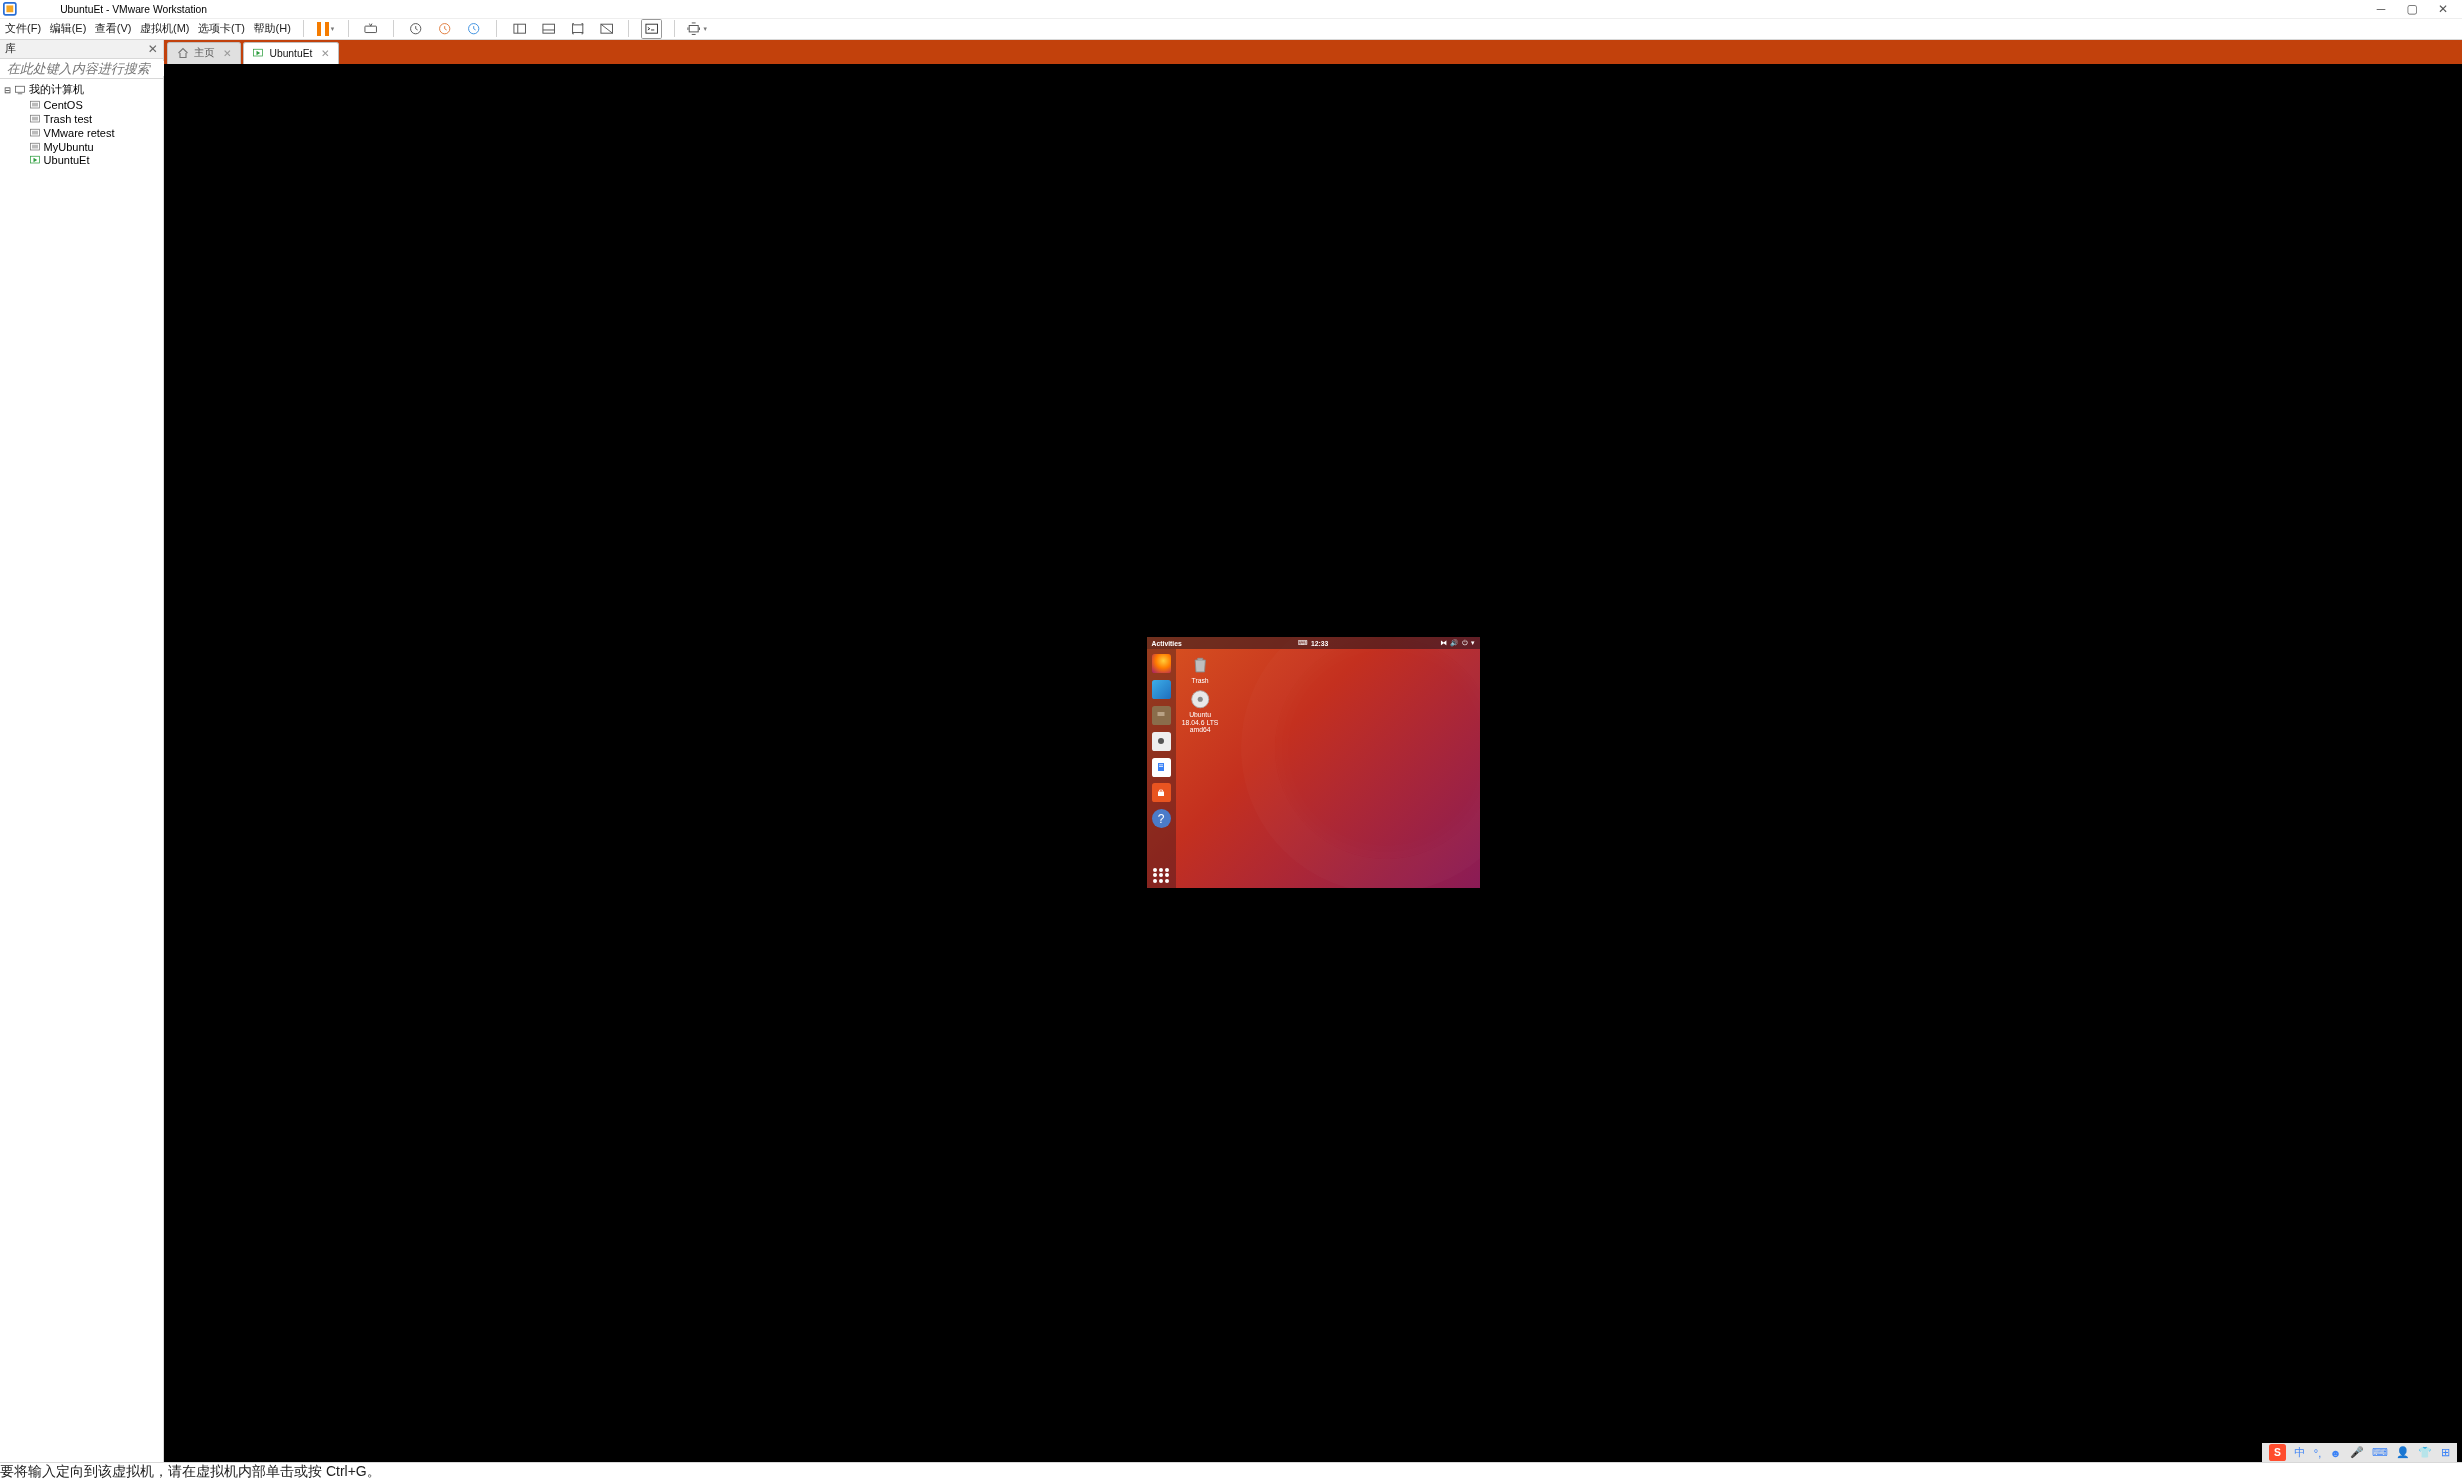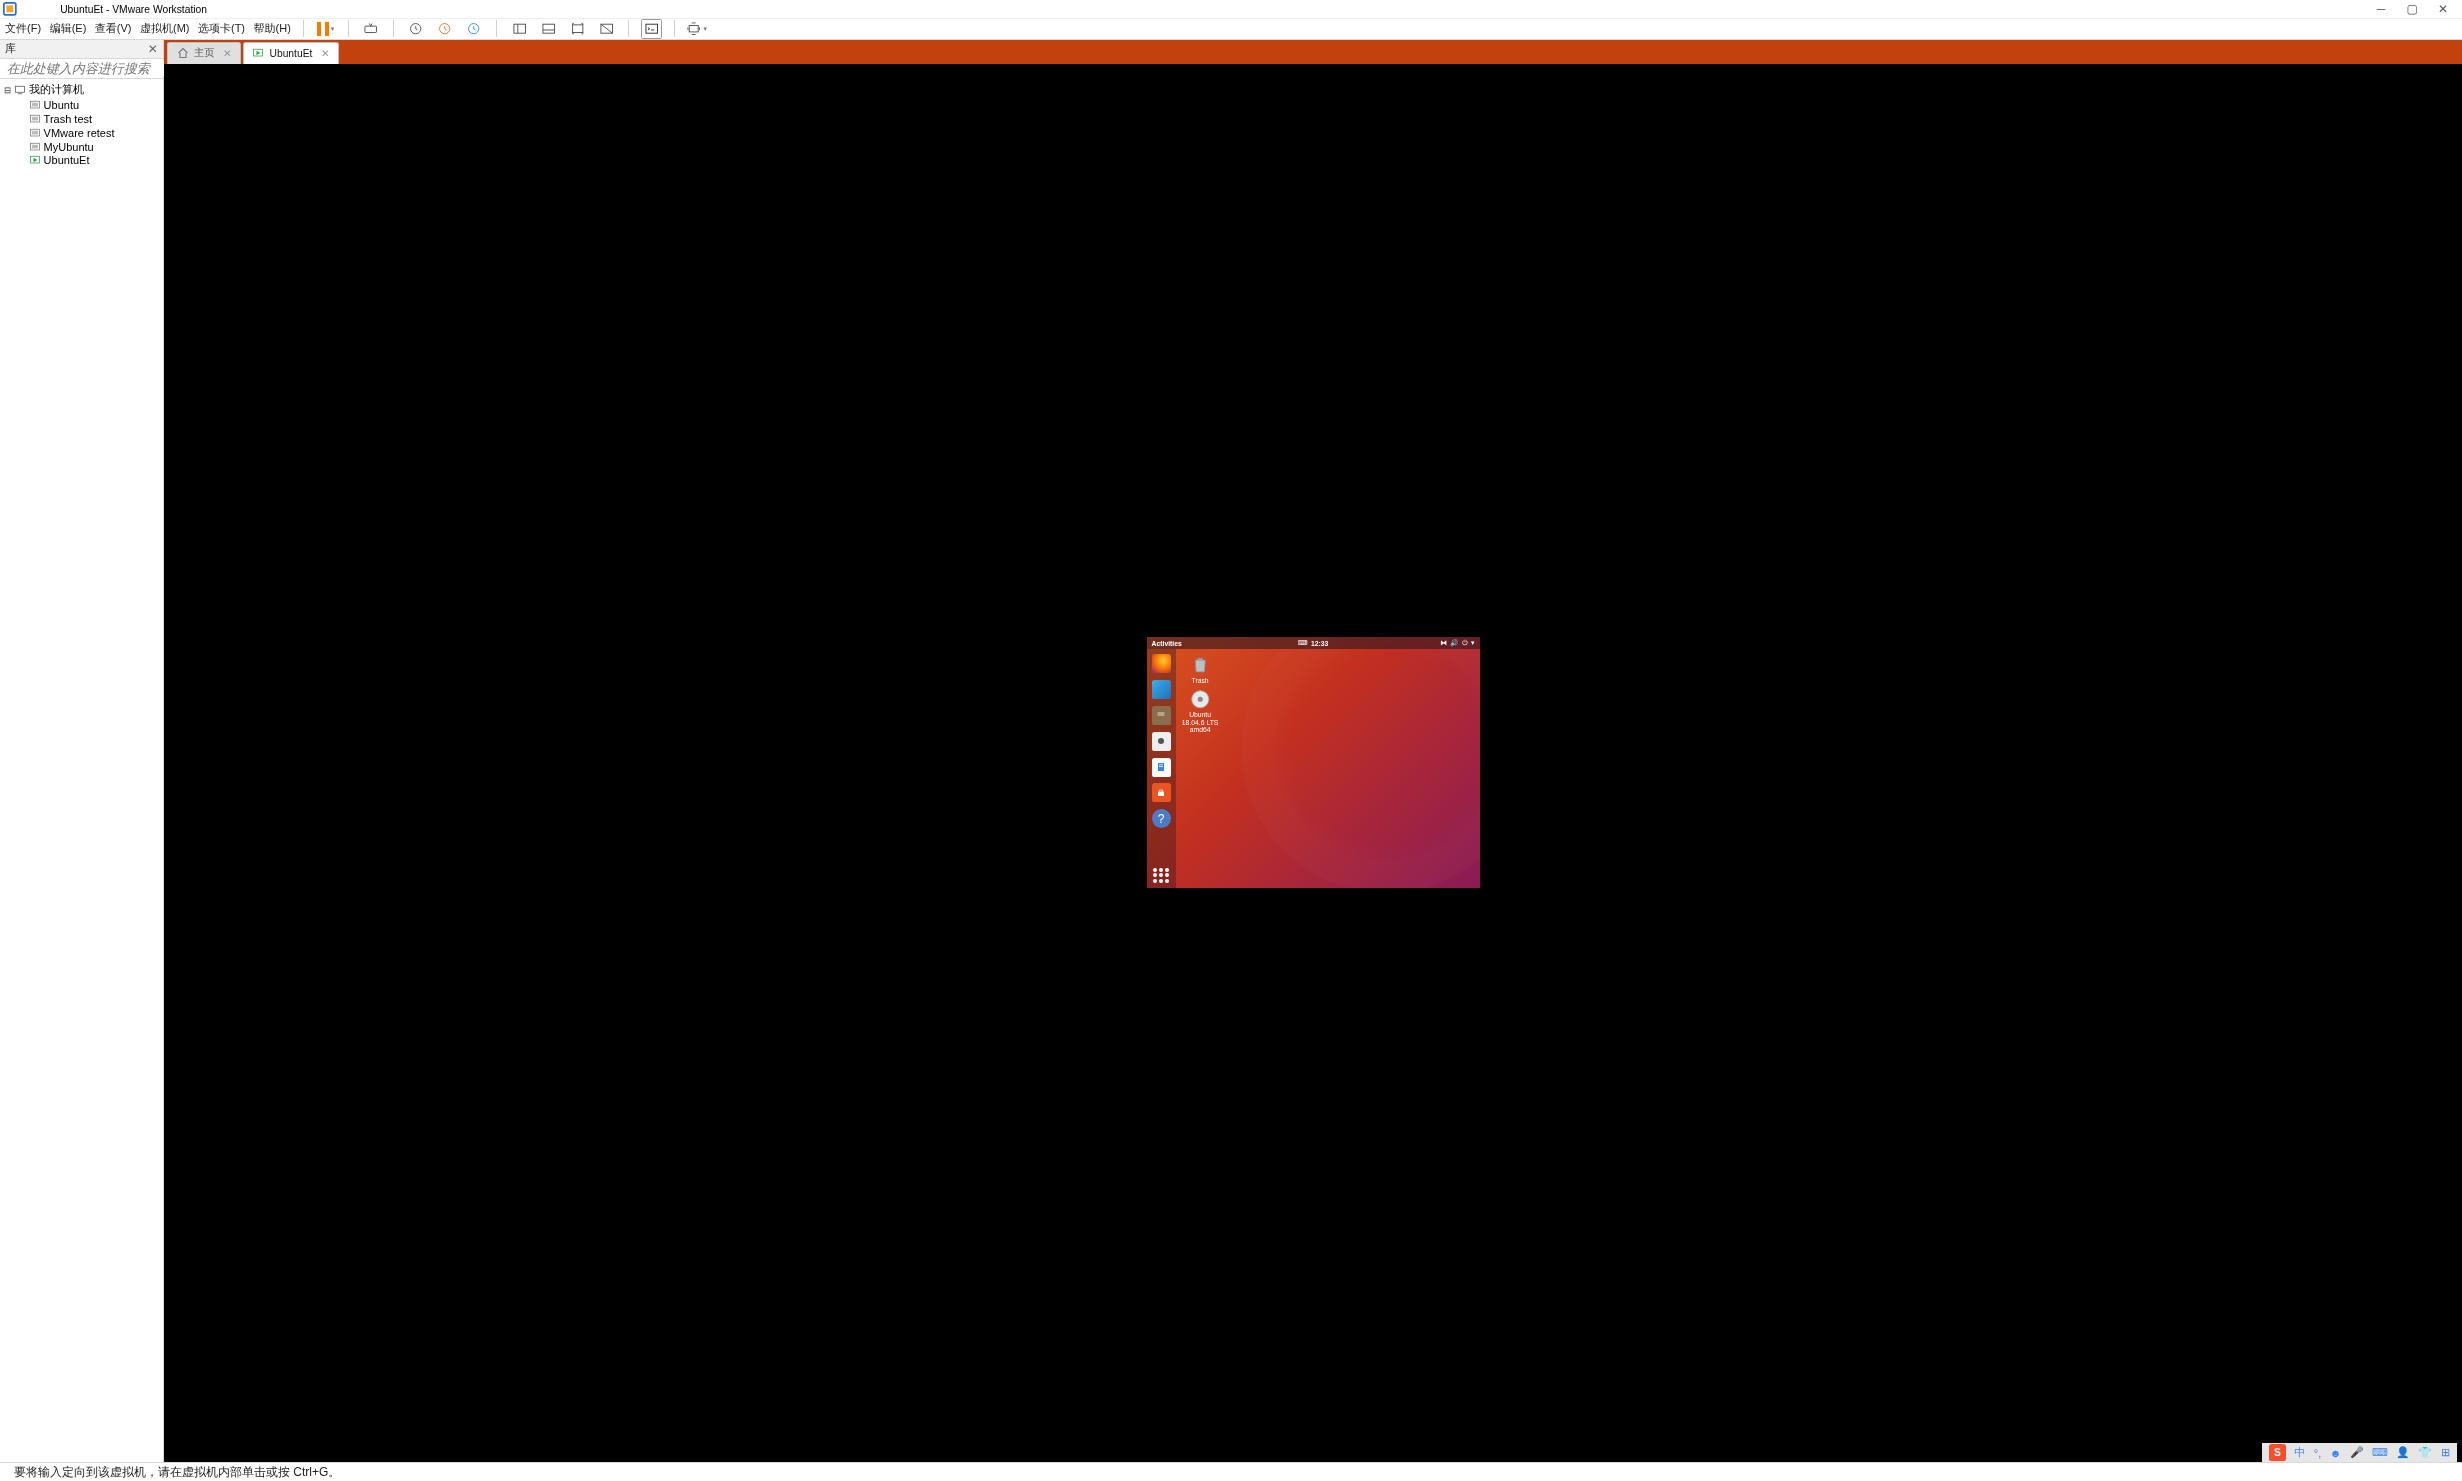--- a/index.html
+++ b/index.html
@@ -47,21 +47,21 @@
 .ubuntu-topbar .center { position: absolute; left: 50%; transform: translateX(-50%); display: flex; align-items: center; gap: 3.4px; }
 .ubuntu-topbar .right { margin-left: auto; display: flex; align-items: center; gap: 3.4px; }
 .ubuntu-dock { position: absolute; left: 0; top: 12px; bottom: 0; width: 29px; background: rgba(30,20,30,0.35); display: flex; flex-direction: column; align-items: center; padding: 5.1px 0; gap: 6.8px; z-index: 2; }
 .dock-icon { width: 19px; height: 19px; border-radius: 2.6px; background: #fff; display: flex; align-items: center; justify-content: center; font-size: 12px; }
 .dock-spacer { flex: 1; }
 .apps-grid-icon { width: 15.4px; height: 15.4px; display: grid; grid-template-columns: repeat(3,1fr); grid-template-rows: repeat(3,1fr); gap: 1.7px; }
 .apps-grid-icon span { background: #fff; border-radius: 50%; }
 .ubuntu-desktop { position: absolute; left: 29px; top: 12px; right: 0; bottom: 0; padding: 5.1px; z-index: 2; }
 .desktop-item { display: flex; flex-direction: column; align-items: center; width: 39px; margin-bottom: 5.1px; text-align: center; line-height: 1.1; }
 .desktop-item .di-icon { width: 20.5px; height: 20.5px; margin-bottom: 1.7px; display: flex; align-items: center; justify-content: center; }
-.statusbar { height: 19px; background: #fff; border-top: 0.9px solid #d8d8d8; display: flex; align-items: center; padding: 0 14px; font-size: 12px; color: #222; }
+.statusbar { height: 19px; background: #fff; border-top: 0.9px solid #d8d8d8; display: flex; align-items: center; padding: 0 0; font-size: 14px; color: #222; }
 .ime-bar { position: fixed; right: 5.1px; bottom: 19px; height: 19px; display: flex; align-items: center; gap: 8.5px; padding: 0 6.8px; background: rgba(255,255,255,0.9); font-size: 11px; color: #3b82f6; z-index: 50; }
 .ime-bar .sogou { width: 17px; height: 17px; background: #ff4d2e; color: #fff; display: flex; align-items: center; justify-content: center; border-radius: 2.6px; font-weight: bold; font-size: 10.3px; }
 </style>
 </head>
 <body>
 
 <div class="window">
 
   <div class="titlebar">
     <div class="app-icon">
@@ -187,21 +187,21 @@
             </span>
           <span>我的计算机</span>
         </div>
         <div class="tree-node child">
           <span class="node-icon">
               <svg viewBox="0 0 16 16">
                 <rect x="2" y="3" width="12" height="9" fill="none" stroke="#777"></rect>
                 <rect x="4" y="5" width="8" height="5" fill="#bbb"></rect>
               </svg>
             </span>
-          <span>Ubuntu</span>
+          <span>CentOS</span>
         </div>
         <div class="tree-node child">
           <span class="node-icon">
               <svg viewBox="0 0 16 16">
                 <rect x="2" y="3" width="12" height="9" fill="none" stroke="#777"></rect>
                 <rect x="4" y="5" width="8" height="5" fill="#bbb"></rect>
               </svg>
             </span>
           <span>Trash test</span>
         </div>

